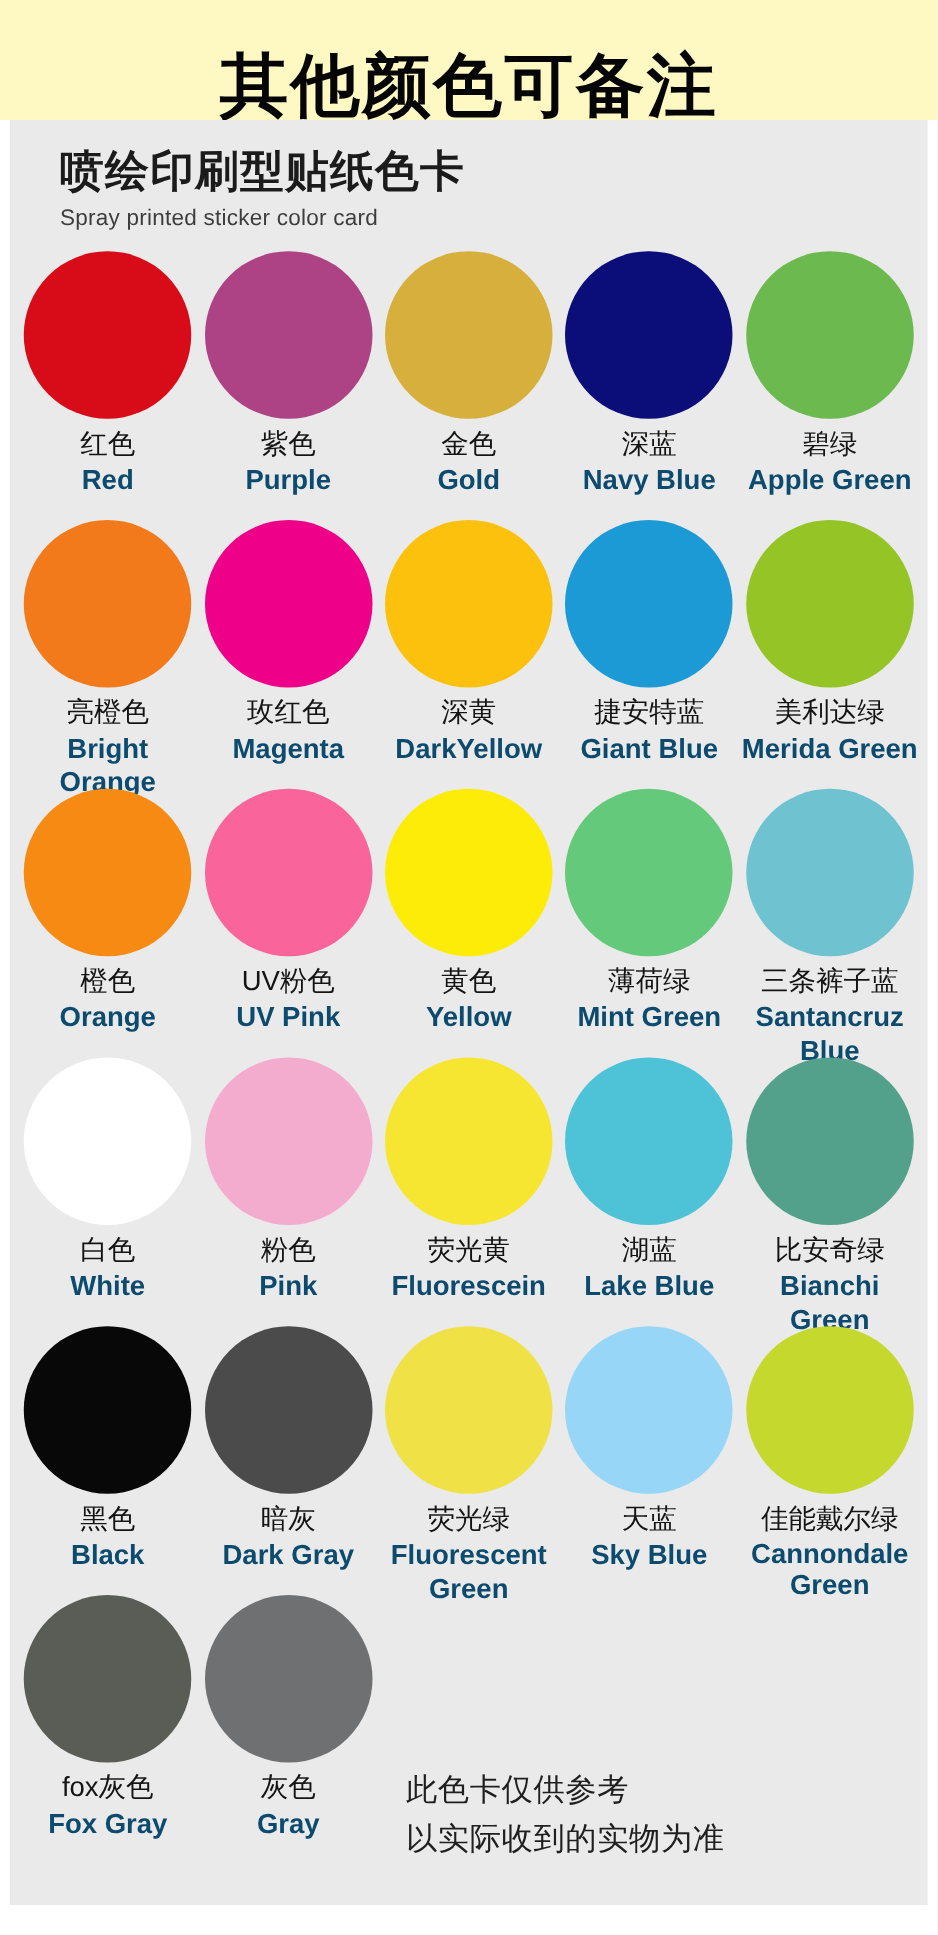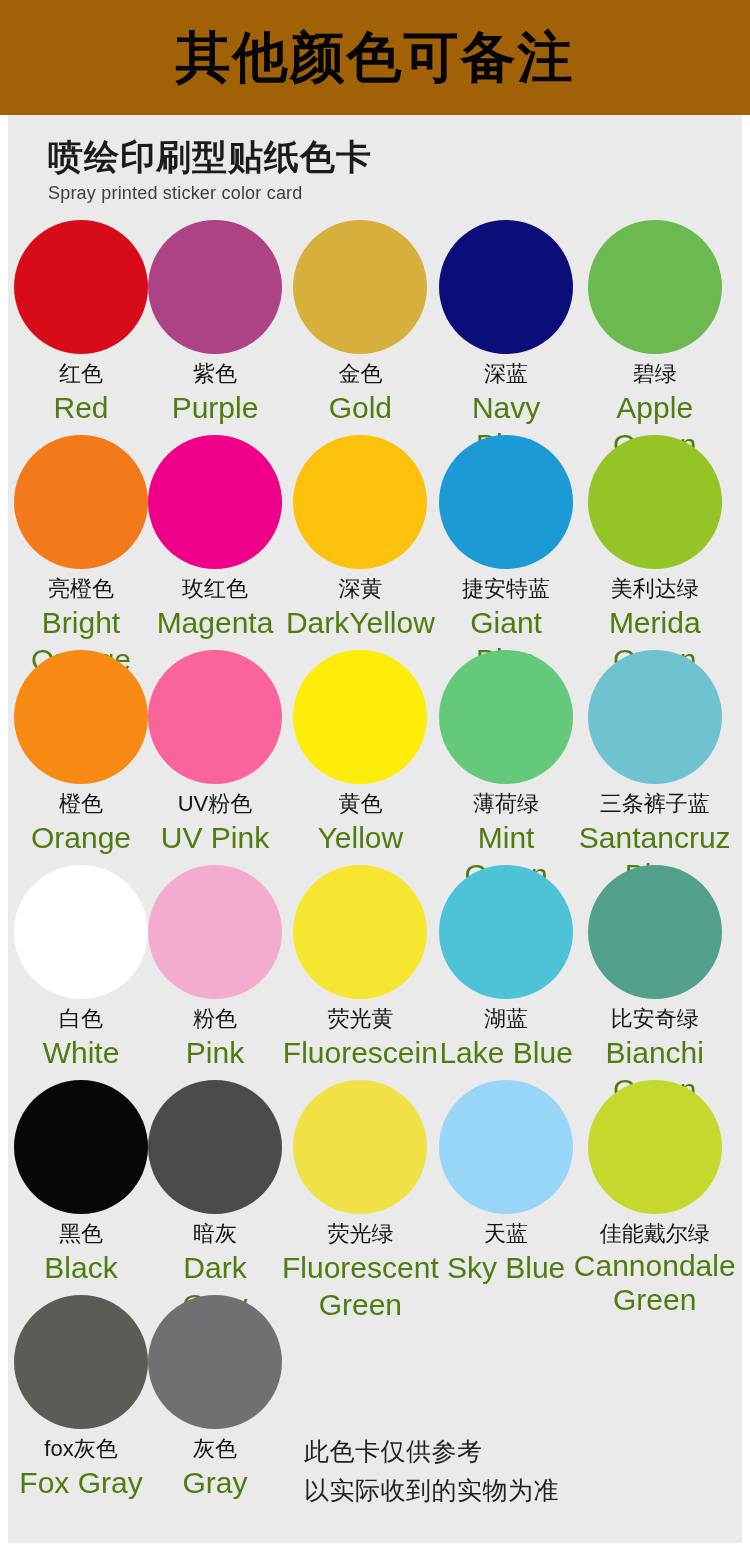--- a/index.html
+++ b/index.html
@@ -9,24 +9,24 @@
   body {
     width: 750px;
     height: 1548px;
     background: #ffffff;
     font-family: "Liberation Sans", "DejaVu Sans", sans-serif;
     overflow: hidden;
   }
 
   
   .banner {
-    height: 115px;
-    background: #a16207;
+    height: 96px;
+    background: #fef9c3;
     display: flex;
-    align-items: center;
+    align-items: flex-end;
     justify-content: center;
   }
   .banner-title {
     font-size: 55px;
     font-weight: 700;
     color: #050505;
     letter-spacing: 2px;
     line-height: 1;
     white-space: nowrap;
   }
@@ -58,21 +58,21 @@
     color: #3d3d3d;
     line-height: 1.35;
     margin-top: 4px;
     letter-spacing: 0.2px;
   }
 
   
   .grid {
     margin-top: 14px;
     display: grid;
-    grid-template-columns: repeat(3, 1fr);
+    grid-template-columns: repeat(5, 1fr);
     width: 734px;
     box-sizing: border-box;
     padding: 0 6px;
     row-gap: 0px;
   }
   .cell {
     position: relative;
     height: 215px;
     display: flex;
     flex-direction: column;
@@ -90,23 +90,23 @@
     width: 100%;
   }
   .label-cn {
     font-size: 22px;
     font-weight: 500;
     color: #141414;
     line-height: 1.28;
     white-space: nowrap;
   }
   .label-en {
-    font-size: 30px;
-    font-weight: 400;
-    color: #4d7c0f;
+    font-size: 22px;
+    font-weight: 700;
+    color: #0c4a6e;
     line-height: 1.24;
     margin-top: 1px;
   }
   .label-en.wrap {
     white-space: normal;
     line-height: 1.15;
   }
 
   
   .note-cell {

